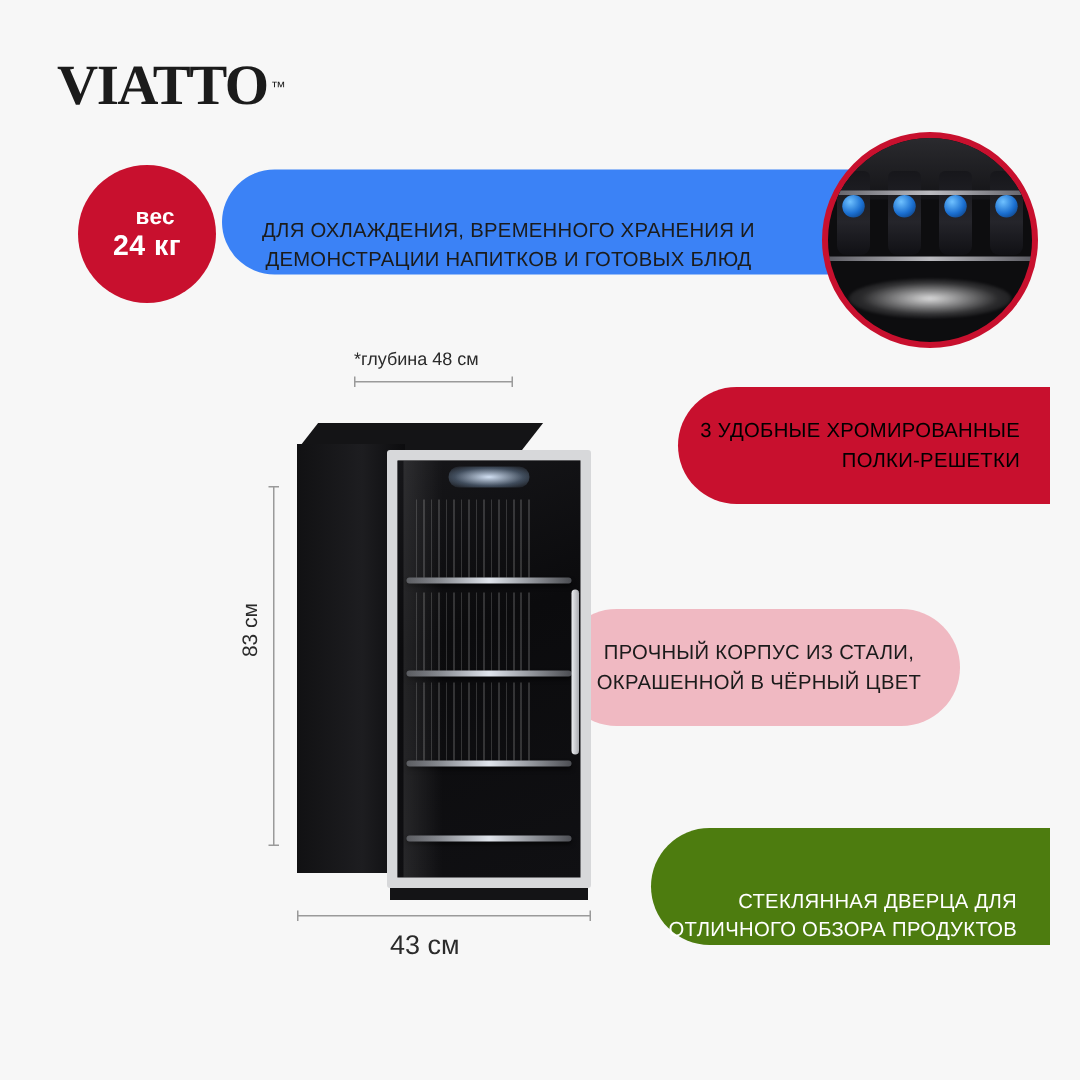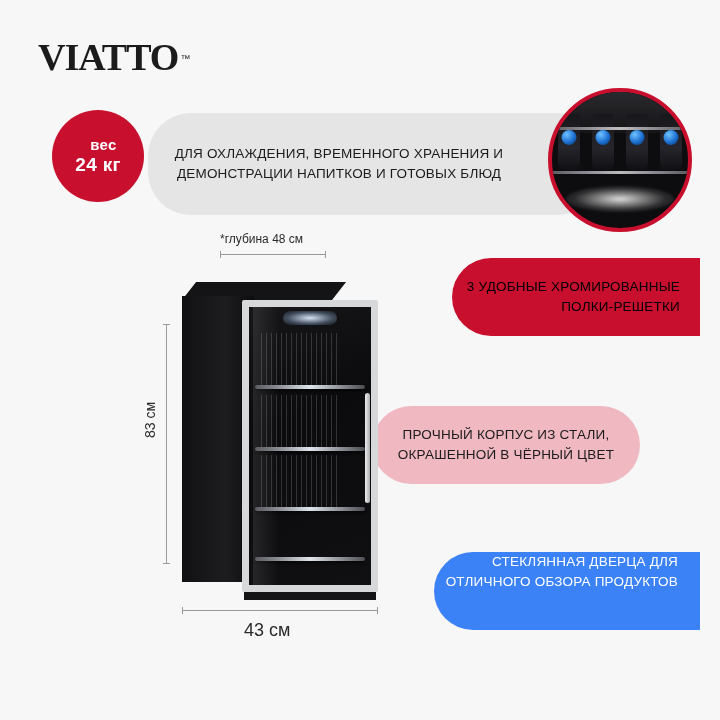--- a/index.html
+++ b/index.html
@@ -73,25 +73,25 @@
     font-weight: bold;
     letter-spacing: .3px;
   }
 
   
   .top-banner {
     position: absolute;
     left: 148px;
     top: 113px;
     width: 452px;
-    height: 102px;
-    background: #e5e5e5;
+    height: 70px;
+    background: #3b82f6;
     border-radius: 43px;
     display: flex;
-    align-items: center;
+    align-items: flex-end;
     justify-content: center;
     padding: 0 96px 0 26px;
     box-sizing: border-box;
   }
   .top-banner-text {
     font-size: 13.5px;
     color: #1b1b1b;
     text-align: center;
     line-height: 1.45;
     letter-spacing: .2px;
@@ -205,40 +205,40 @@
     letter-spacing: .2px;
   }
 
   
   .banner-glass {
     position: absolute;
     left: 434px;
     top: 552px;
     width: 266px;
     height: 78px;
-    background: #3b82f6;
+    background: #4d7c0f;
     border-radius: 39px 0 0 39px;
     display: flex;
-    align-items: flex-start;
+    align-items: flex-end;
     justify-content: flex-end;
     padding-right: 22px;
     box-sizing: border-box;
   }
   .banner-glass .txt {
     color: #ffffff;
     font-size: 13.5px;
     line-height: 1.45;
     text-align: right;
     letter-spacing: .2px;
   }
 
   
   .product {
     position: absolute;
-    left: 150px;
+    left: 166px;
     top: 232px;
     width: 260px;
     height: 420px;
   }
 
   
   .depth-label {
     position: absolute;
     left: 70px;
     top: 0px;

